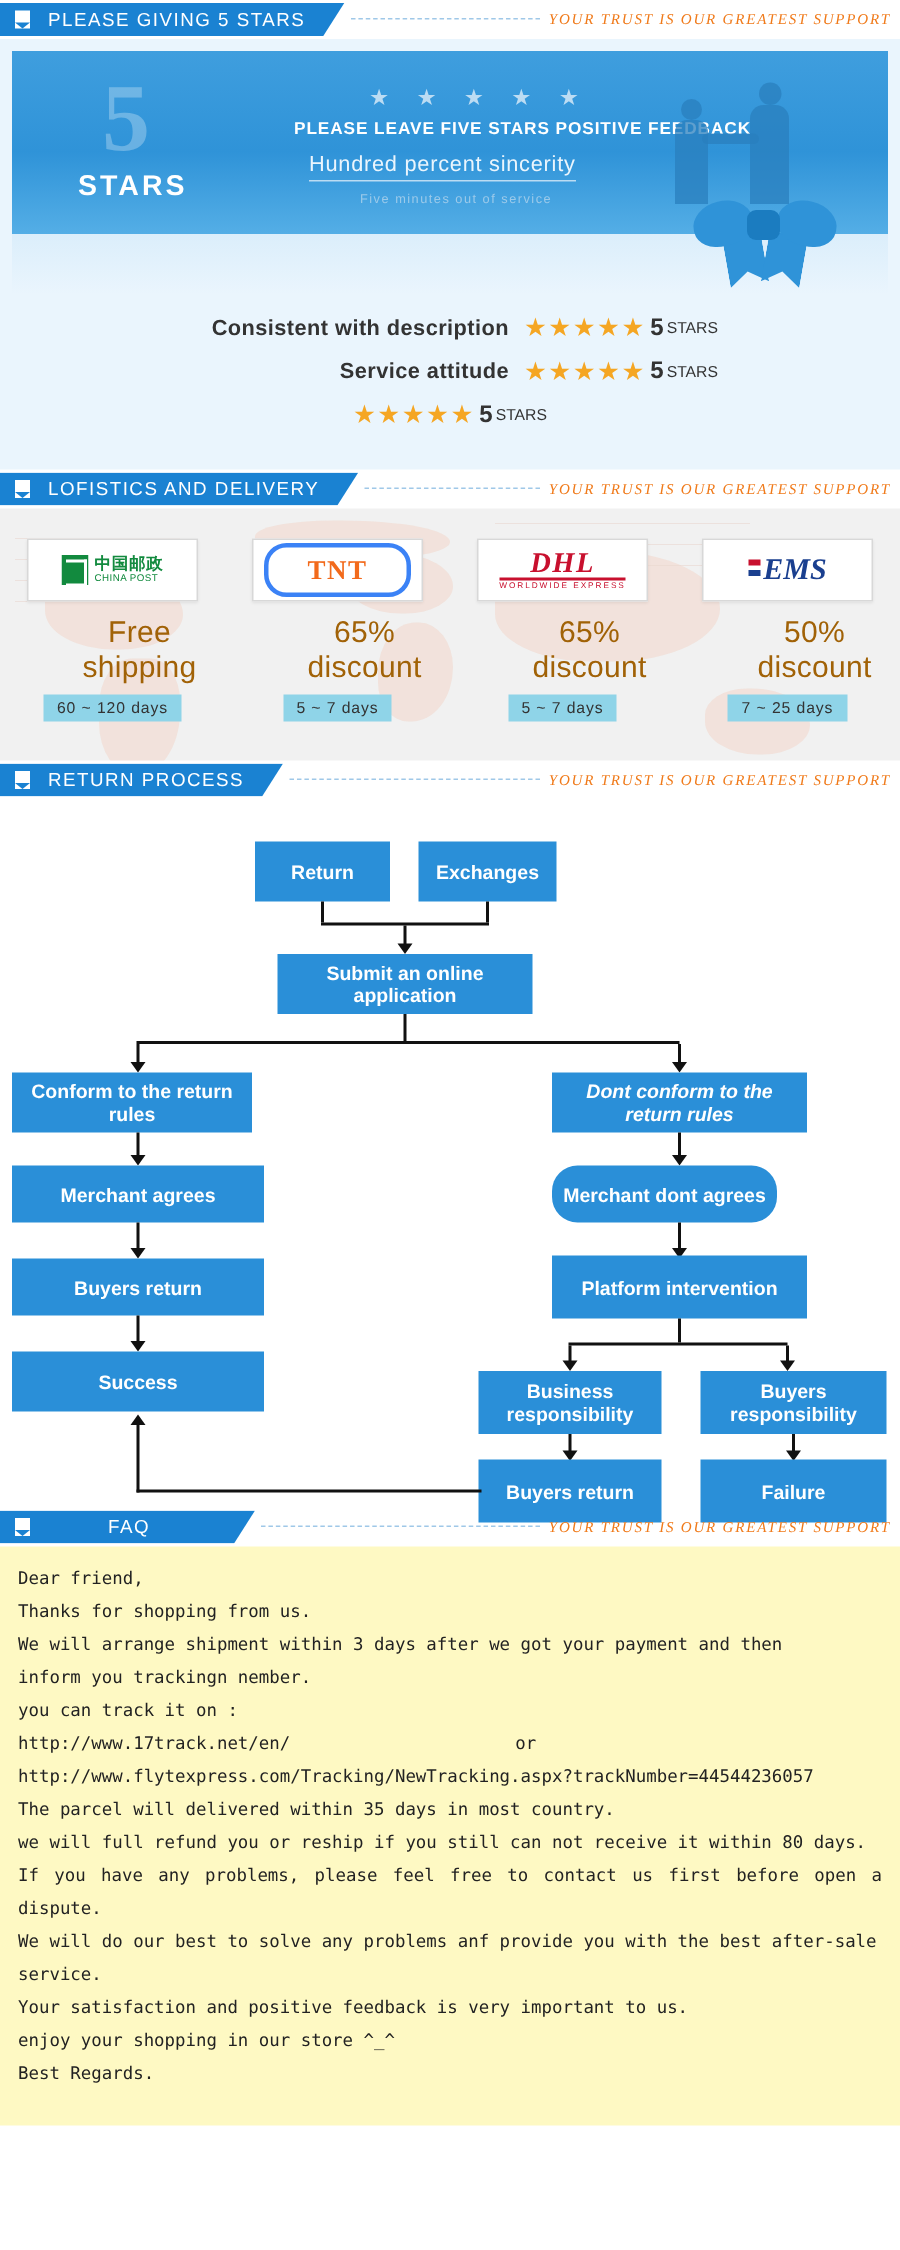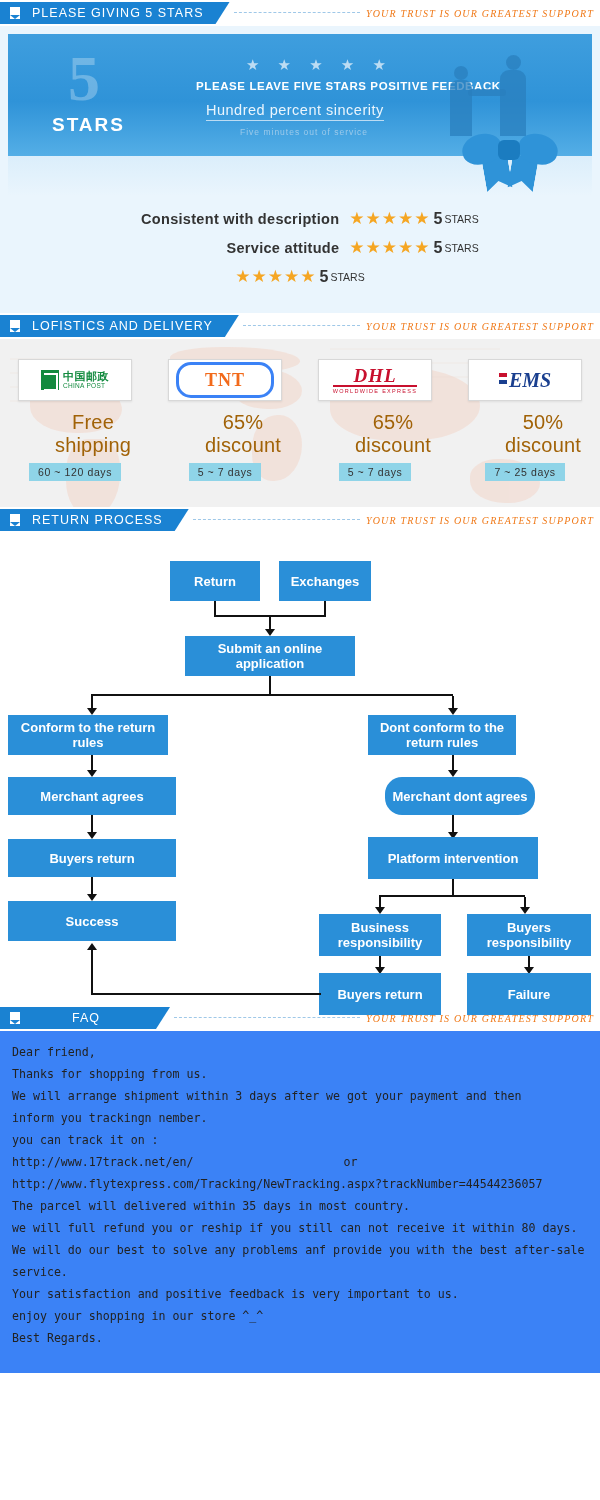--- a/index.html
+++ b/index.html
@@ -375,21 +375,21 @@
   .arrow-u {
     position: absolute;
     width: 0; height: 0;
     border-left: 5px solid transparent;
     border-right: 5px solid transparent;
     border-bottom: 7px solid #111;
   }
 
   
   .faq-panel {
-    background: #3b82f6;
+    background: #fef9c3;
     padding: 10px 12px 24px 12px;
     font-family: "DejaVu Sans Mono", monospace;
     font-size: 11.6px;
     color: #222;
     line-height: 22px;
   }
   .faq-panel p { margin: 0; }
   .faq-panel .justified {
     text-align: justify;
   }
@@ -551,29 +551,29 @@
     <div class="node" style="left:185px; top:103px; width:170px; height:40px;">Submit an online application</div>
 
     <div class="conn" style="left:269px; top:143px; width:2px; height:18px;"></div>
     <div class="conn" style="left:91px; top:161px; width:362px; height:2px;"></div>
     <div class="conn" style="left:91px; top:163px; width:2px; height:14px;"></div>
     <div class="conn" style="left:452px; top:163px; width:2px; height:14px;"></div>
     <div class="arrow-d" style="left:87px; top:175px;"></div>
     <div class="arrow-d" style="left:448px; top:175px;"></div>
 
     <div class="node" style="left:8px; top:182px; width:160px; height:40px;">Conform to the return rules</div>
-    <div class="node" style="left:368px; top:182px; width:148px; height:40px;">Dont conform to the return rules</div>
+    <div class="node" style="left:368px; top:182px; width:170px; height:40px;font-style:italic;">Dont conform to the return rules</div>
 
     <div class="conn" style="left:91px; top:222px; width:2px; height:18px;"></div>
     <div class="arrow-d" style="left:87px; top:237px;"></div>
     <div class="conn" style="left:452px; top:222px; width:2px; height:18px;"></div>
     <div class="arrow-d" style="left:448px; top:237px;"></div>
 
     <div class="node" style="left:8px; top:244px; width:168px; height:38px;">Merchant agrees</div>
-    <div class="node" style="left:385px; top:244px; width:150px; height:38px;border-radius:17px;">Merchant dont agrees</div>
+    <div class="node" style="left:368px; top:244px; width:150px; height:38px;border-radius:17px;">Merchant dont agrees</div>
 
     <div class="conn" style="left:91px; top:282px; width:2px; height:20px;"></div>
     <div class="arrow-d" style="left:87px; top:299px;"></div>
     <div class="conn" style="left:452px; top:282px; width:2px; height:20px;"></div>
     <div class="arrow-d" style="left:448px; top:299px;"></div>
 
     <div class="node" style="left:8px; top:306px; width:168px; height:38px;">Buyers return</div>
     <div class="node" style="left:368px; top:304px; width:170px; height:42px;">Platform intervention</div>
 
     <div class="conn" style="left:91px; top:344px; width:2px; height:20px;"></div>
@@ -619,20 +619,21 @@
     <p>Thanks for shopping from us.</p>
     <p class="justified">We will arrange shipment within 3 days after we got your payment and then</p>
     <p>inform you trackingn nember.</p>
     <p>you can track it on :</p>
     <p class="faq-link-row">
       <span>http://www.17track.net/en/</span><span class="faq-or">or</span>
     </p>
     <p>http://www.flytexpress.com/Tracking/NewTracking.aspx?trackNumber=44544236057</p>
     <p class="justified">The parcel will delivered within 35 days in most country.</p>
     <p class="justified">we will full refund you or reship if you still can not receive it within 80 days.</p>
+    <p class="justified">If you have any problems, please feel free to contact us first before open a dispute.</p>
     <p class="justified">We will do our best to solve any problems anf provide you with the best after-sale</p>
     <p>service.</p>
     <p class="justified">Your satisfaction and positive feedback is very important to us.</p>
     <p>enjoy your shopping in our store ^_^</p>
     <p>Best Regards.</p>
   </div>
 
 </div>
 
 </body></html>

